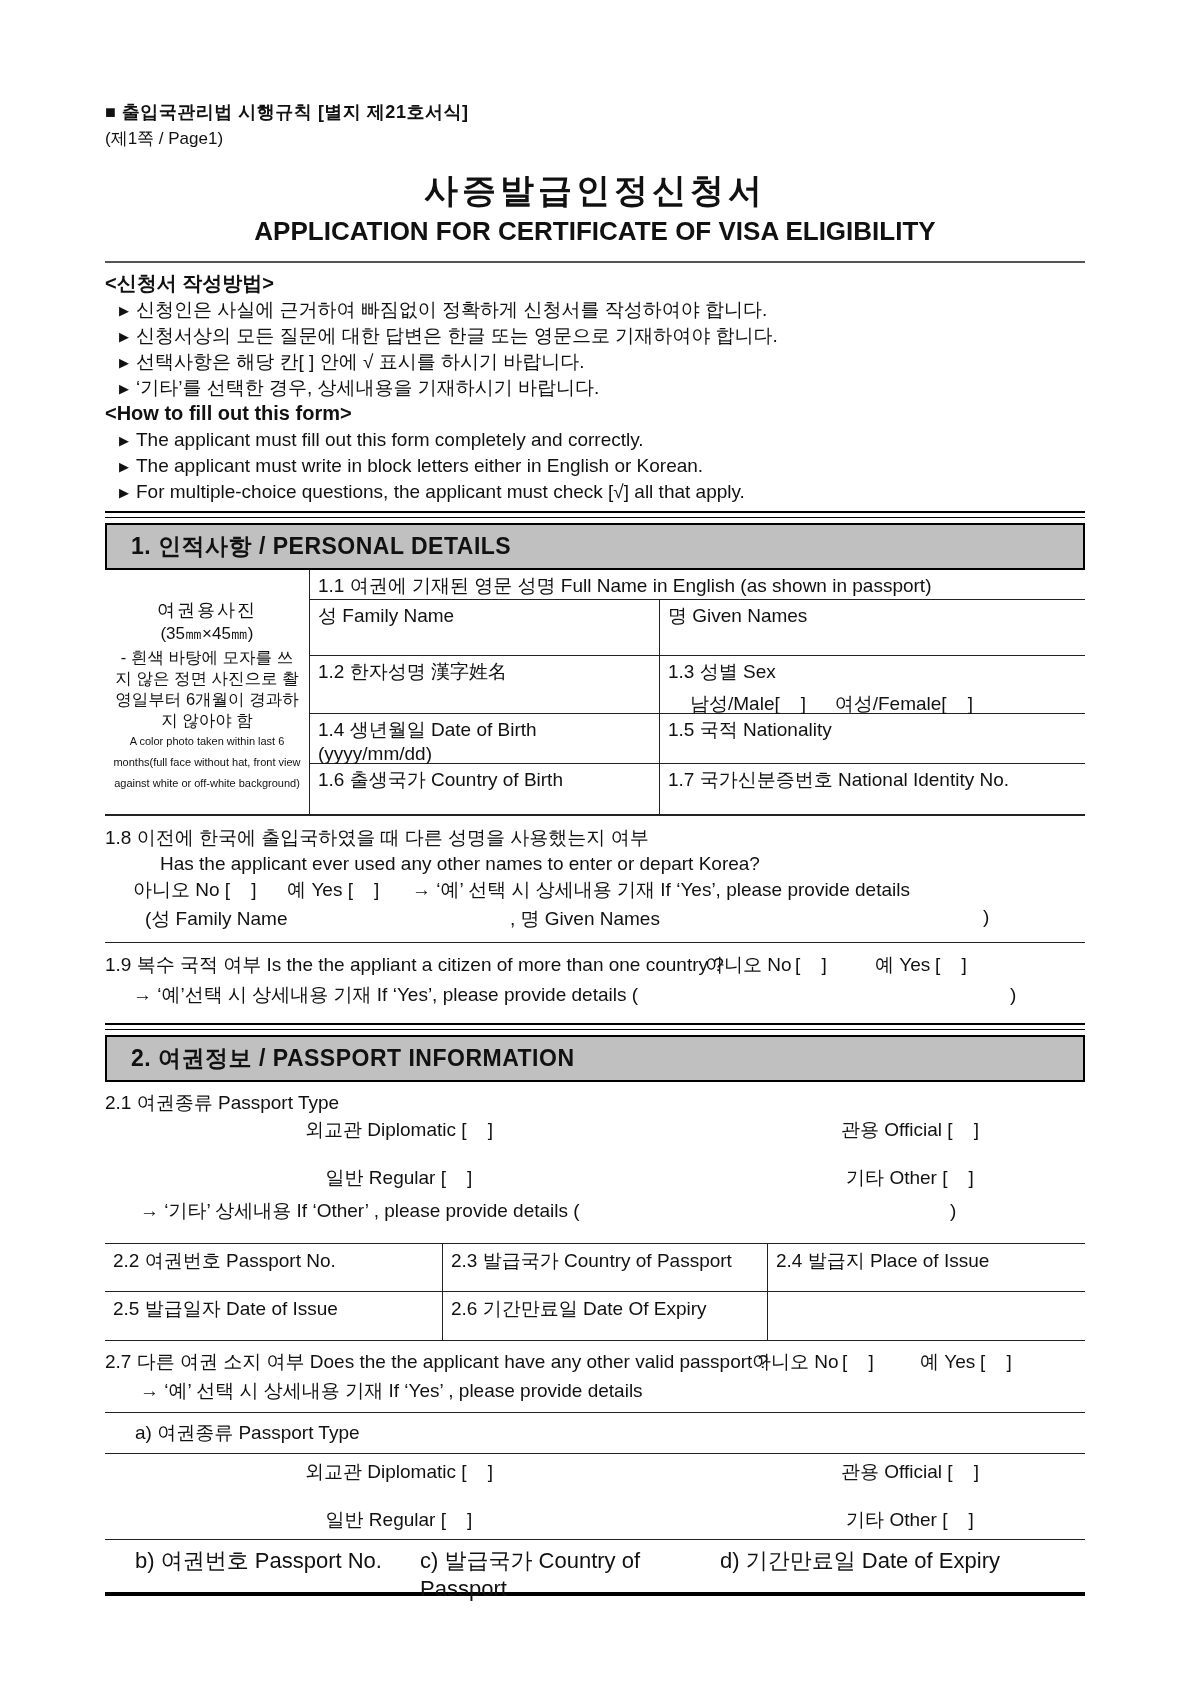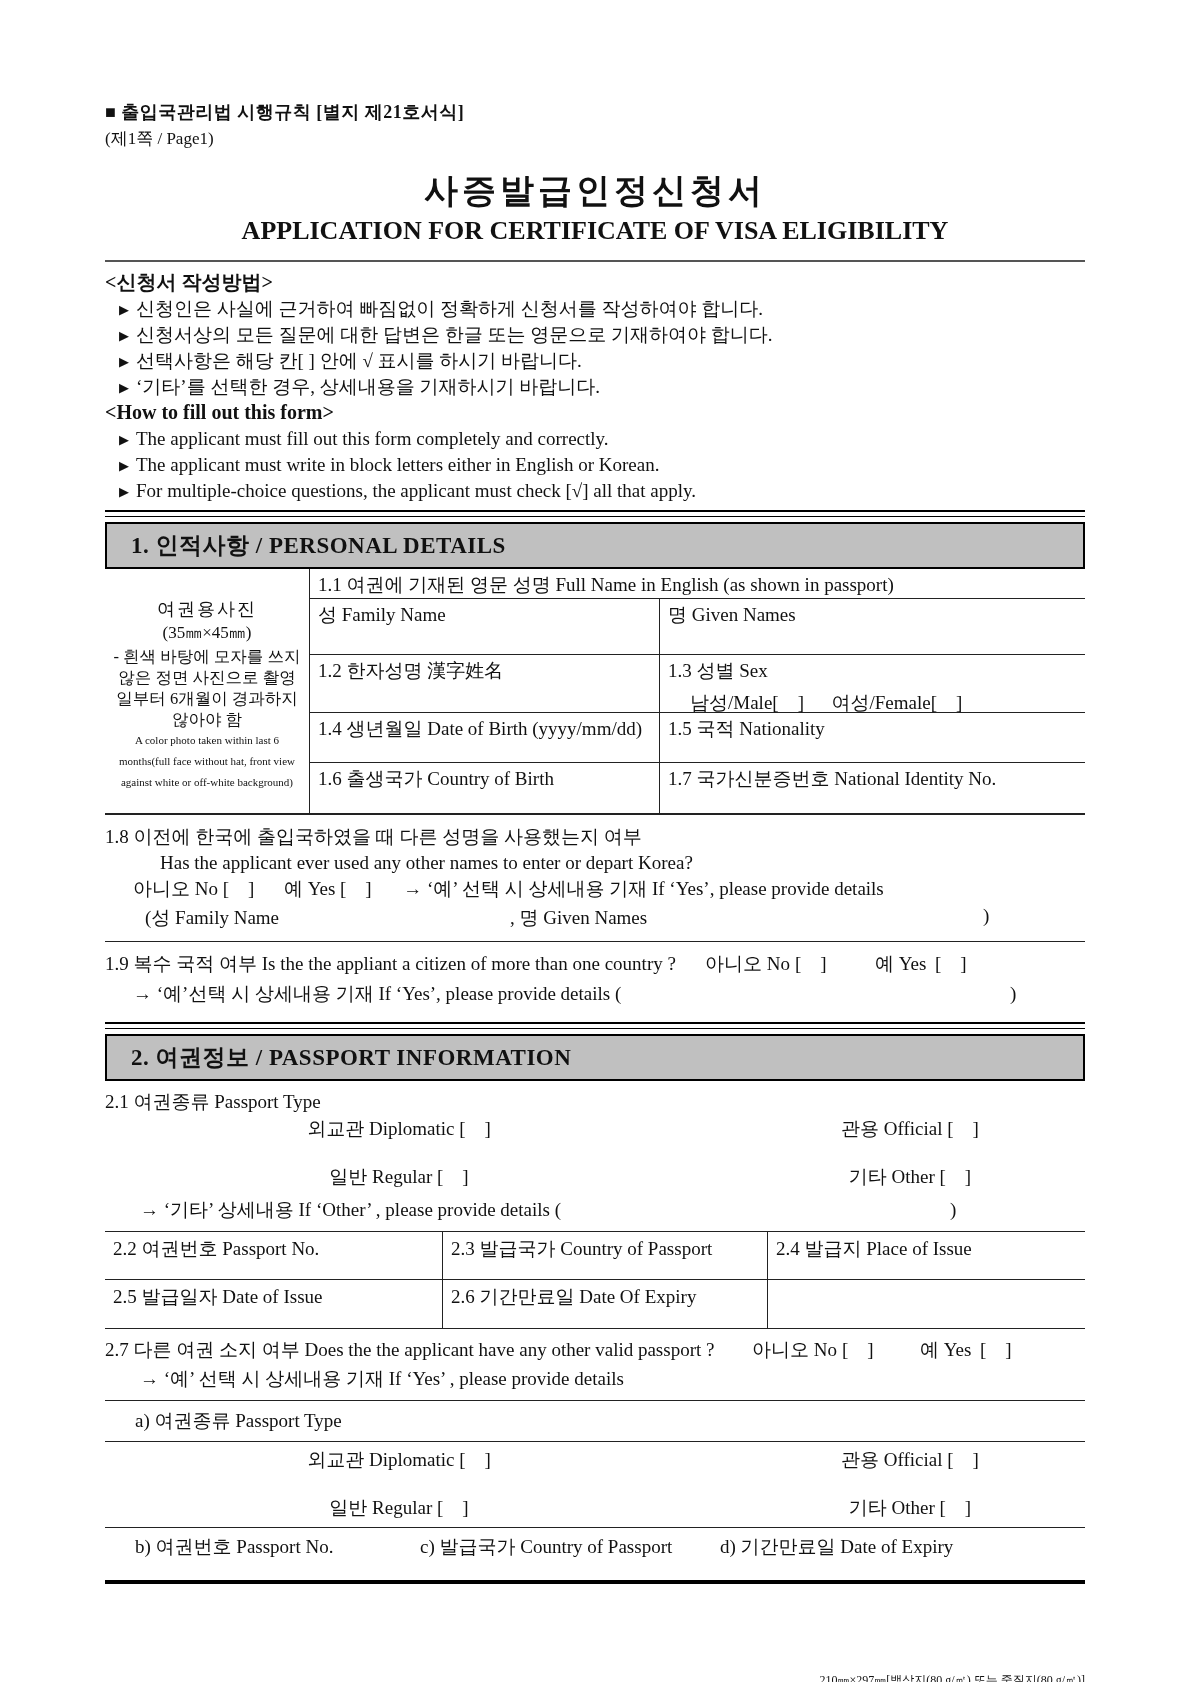--- a/index.html
+++ b/index.html
@@ -1,17 +1,17 @@
 <!DOCTYPE html>
 <html><head>
 <meta charset="utf-8">
 <style>
   html,body{margin:0;padding:0;background:#fff;}
   body{width:1190px;height:1682px;font-family:"Liberation Sans","DejaVu Sans",sans-serif;color:#111;}
-  .page{position:relative;width:1190px;height:1682px;overflow:hidden;background:#ffffff;font-family:Liberation Serif, serif;}
+  .page{position:relative;width:1190px;height:1682px;overflow:hidden;background:#ffffff;}
   .content{position:absolute;left:105px;top:0;width:980px;}
   .doc-ref{margin-top:100px;font-size:18px;font-weight:600;letter-spacing:.5px;}
   .page-ind{margin-top:3px;font-size:17px;}
   .title-ko{margin-top:18px;text-align:center;font-size:34px;font-weight:800;letter-spacing:4px;}
   .title-en{margin-top:2px;text-align:center;font-size:26px;font-weight:800;letter-spacing:0px;}
   .instr{margin-top:14px;border-top:2px solid #555;padding-top:7px;}
   .instr-h{font-size:20px;font-weight:700;line-height:26px;}
   .instr-item{font-size:19px;line-height:23px;margin-top:2px;padding-left:14px;}
   .bullet{font-size:13px;vertical-align:1px;margin-right:7px;}
   .dbl{margin-top:7px;height:4px;border-top:2px solid #000;border-bottom:1px solid #000;}
@@ -36,29 +36,29 @@
   .box{white-space:pre;font-size:19px;}
   .blk18{padding:9px 0 6px 0;border-bottom:1.5px solid #222;}
   .ind55{padding-left:55px;}
   .ind28{padding-left:28px;}
   .ind35{padding-left:35px;}
   .parenln{height:30px;position:relative;margin-top:3px;}
   .abs{position:absolute;top:0;}
   .blk19{padding:9px 0 8px 0;}
   .gapR{display:inline-block;}
   
-  .blk21{padding-top:8px;padding-bottom:8px;border-bottom:1.5px solid #222;}
+  .blk21{padding-top:8px;padding-bottom:19px;border-bottom:1.5px solid #222;}
   .optgrid{display:grid;grid-template-columns:60% 40%;gap:21px;}
   .optgrid > div{text-align:center;line-height:27px;}
   .t2{display:grid;grid-template-columns:338px 325px 317px;grid-template-rows:48px 48px;border-bottom:1.5px solid #222;font-size:19px;}
   .t2 > div{box-sizing:border-box;padding:4px 8px;}
   .blk27{padding:8px 0;border-bottom:1.5px solid #222;}
   .arow{padding:7px 0 7px 30px;border-bottom:1.5px solid #222;font-size:19px;}
   .aopts{padding:4px 0 6px 0;border-bottom:1.5px solid #222;}
-  .bcd{display:grid;grid-template-columns:315px 300px 365px;height:52px;font-size:19px;padding-top:6px;box-sizing:border-box;}
+  .bcd{display:grid;grid-template-columns:315px 300px 365px;height:52px;font-size:22px;padding-top:6px;box-sizing:border-box;}
   .bcd > div:first-child{padding-left:30px;}
   .thick{border-top:4px solid #000;}
   .footer{margin-top:88px;text-align:right;font-size:12px;}
 </style>
 </head>
 <body>
 
 <div class="page">
   <div class="content">
 

